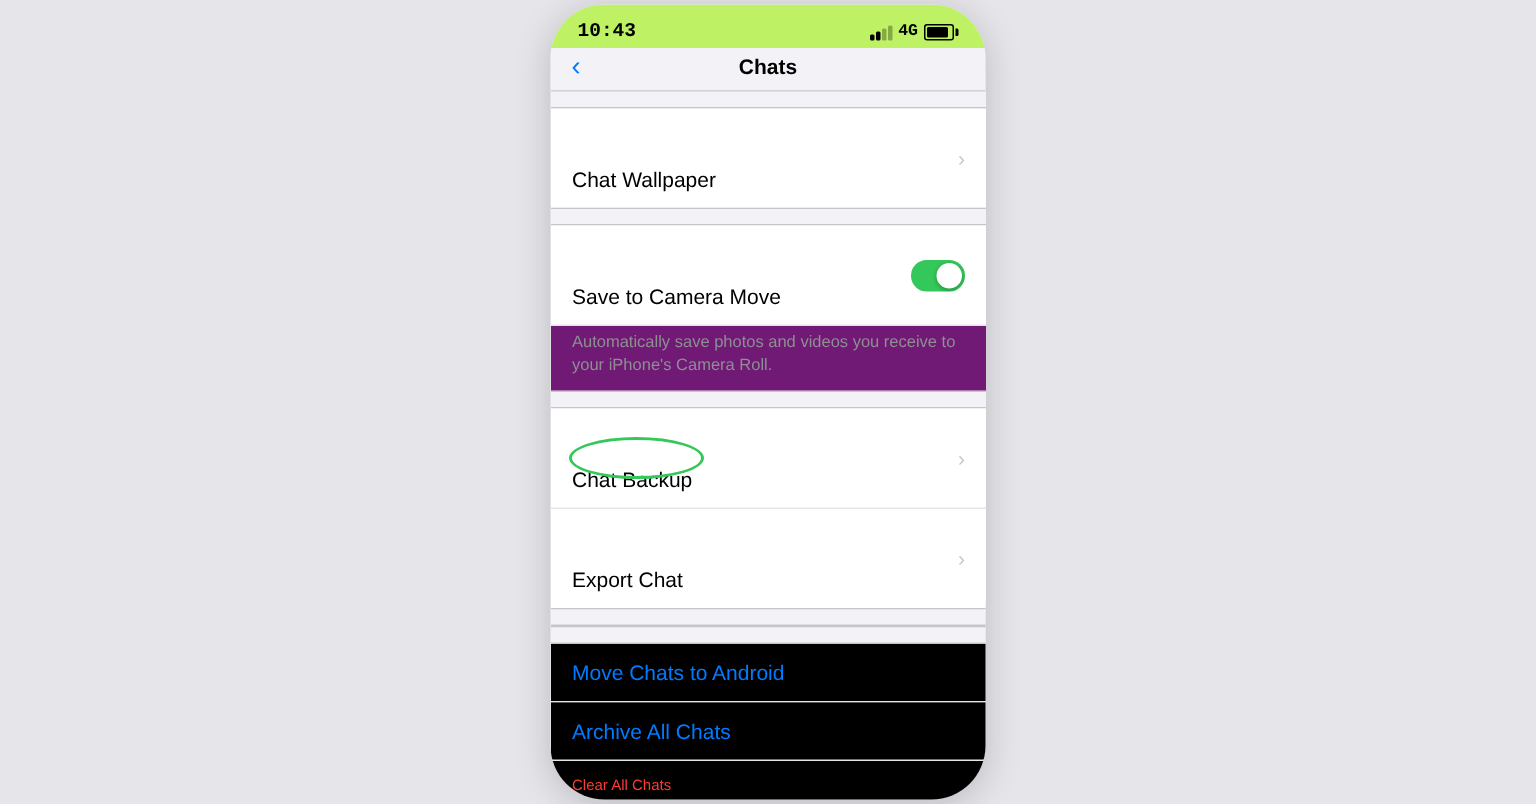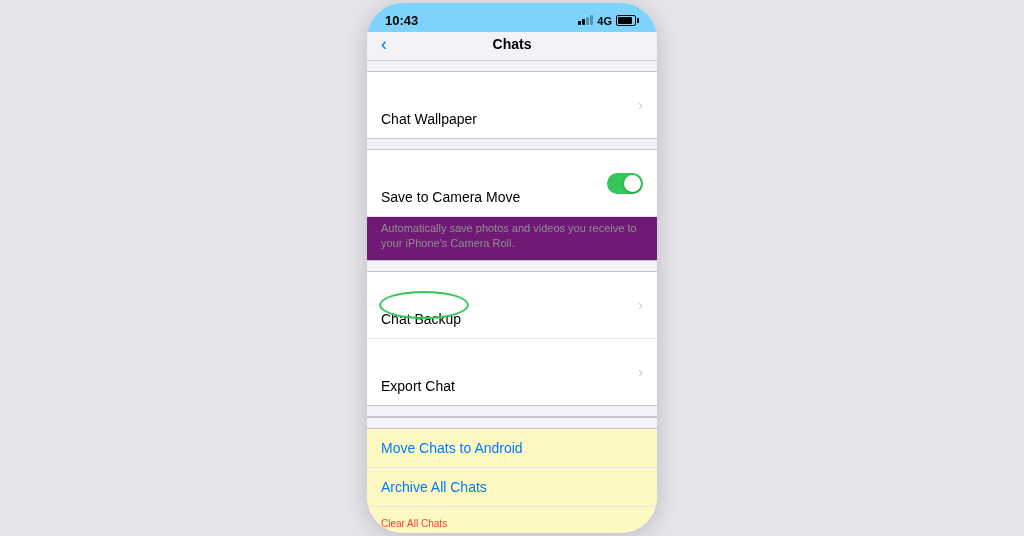--- a/index.html
+++ b/index.html
@@ -17,34 +17,35 @@
       height: 530px;
       background: #f2f2f7;
       border-radius: 36px;
       overflow: hidden;
       box-shadow: 0 4px 24px rgba(0,0,0,0.18);
       display: flex;
       flex-direction: column;
       position: relative;
     }
     .status-bar {
-      background: #7dd3fc;
+      background: #bef264;
       padding: 10px 18px 4px 18px;
       display: flex;
       justify-content: space-between;
       align-items: center;
+      font-family: Liberation Mono, monospace;
     }
     .status-time {
       font-size: 13px;
       font-weight: 600;
       color: #000;
     }
     .status-icons {
       display: flex;
-      align-items: flex-start;
+      align-items: flex-end;
       gap: 4px;
     }
     .signal-bars {
       display: flex;
       align-items: flex-end;
       gap: 1px;
     }
     .signal-bar {
       background: #000;
       border-radius: 1px;
@@ -190,21 +191,21 @@
       left: 12px;
       transform: translateY(-50%);
       pointer-events: none;
       z-index: 10;
     }
     .action-item {
       padding: 11px 14px;
       display: flex;
       align-items: center;
       border-bottom: 0.5px solid #e5e5ea;
-      background: #fef9c3;
+      background: #000000;
     }
     .action-item:last-child {
       border-bottom: none;
     }
     .action-label-blue {
       font-size: 14px;
       color: #007aff;
     }
     .action-label-red {
       font-size: 10px;

